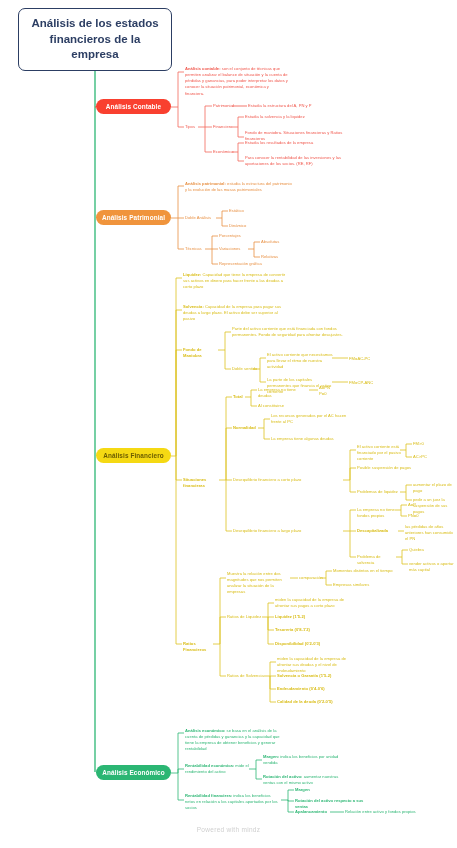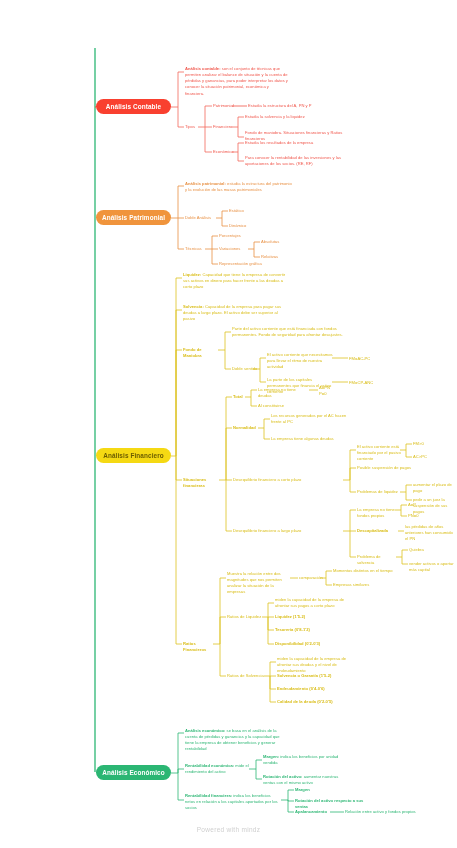--- a/index.html
+++ b/index.html
@@ -188,20 +188,21 @@
       <path d="M256 769 L256 779 L262 779"></path>
 
       <path d="M281 800 L288 800"></path>
       <path d="M288 800 L288 790 L294 790"></path>
       <path d="M288 800 L288 801 L294 801"></path>
       <path d="M288 800 L288 812 L294 812"></path>
       <path d="M330 812 L344 812"></path>
     </g>
   </svg>
 
+  <div class="root">Análisis de los estados financieros de la empresa</div>
 
   <div class="pill contable">Análisis Contable</div>
   <div class="pill patrimonial">Análisis Patrimonial</div>
   <div class="pill financiero">Análisis Financiero</div>
   <div class="pill economico">Análisis Económico</div>
 
   <div class="n red" style="left:185px;top:66px;width:104px;">
     <b>Análisis contable:</b><span> son el conjunto de técnicas que permiten analizar el balance de situación y la cuenta de pérdidas y ganancias, para poder interpretar los datos y conocer la situación patrimonial, económica y financiera.</span>
   </div>
   <div class="n red" style="left:185px;top:124px;width:14px;">Tipos</div>

